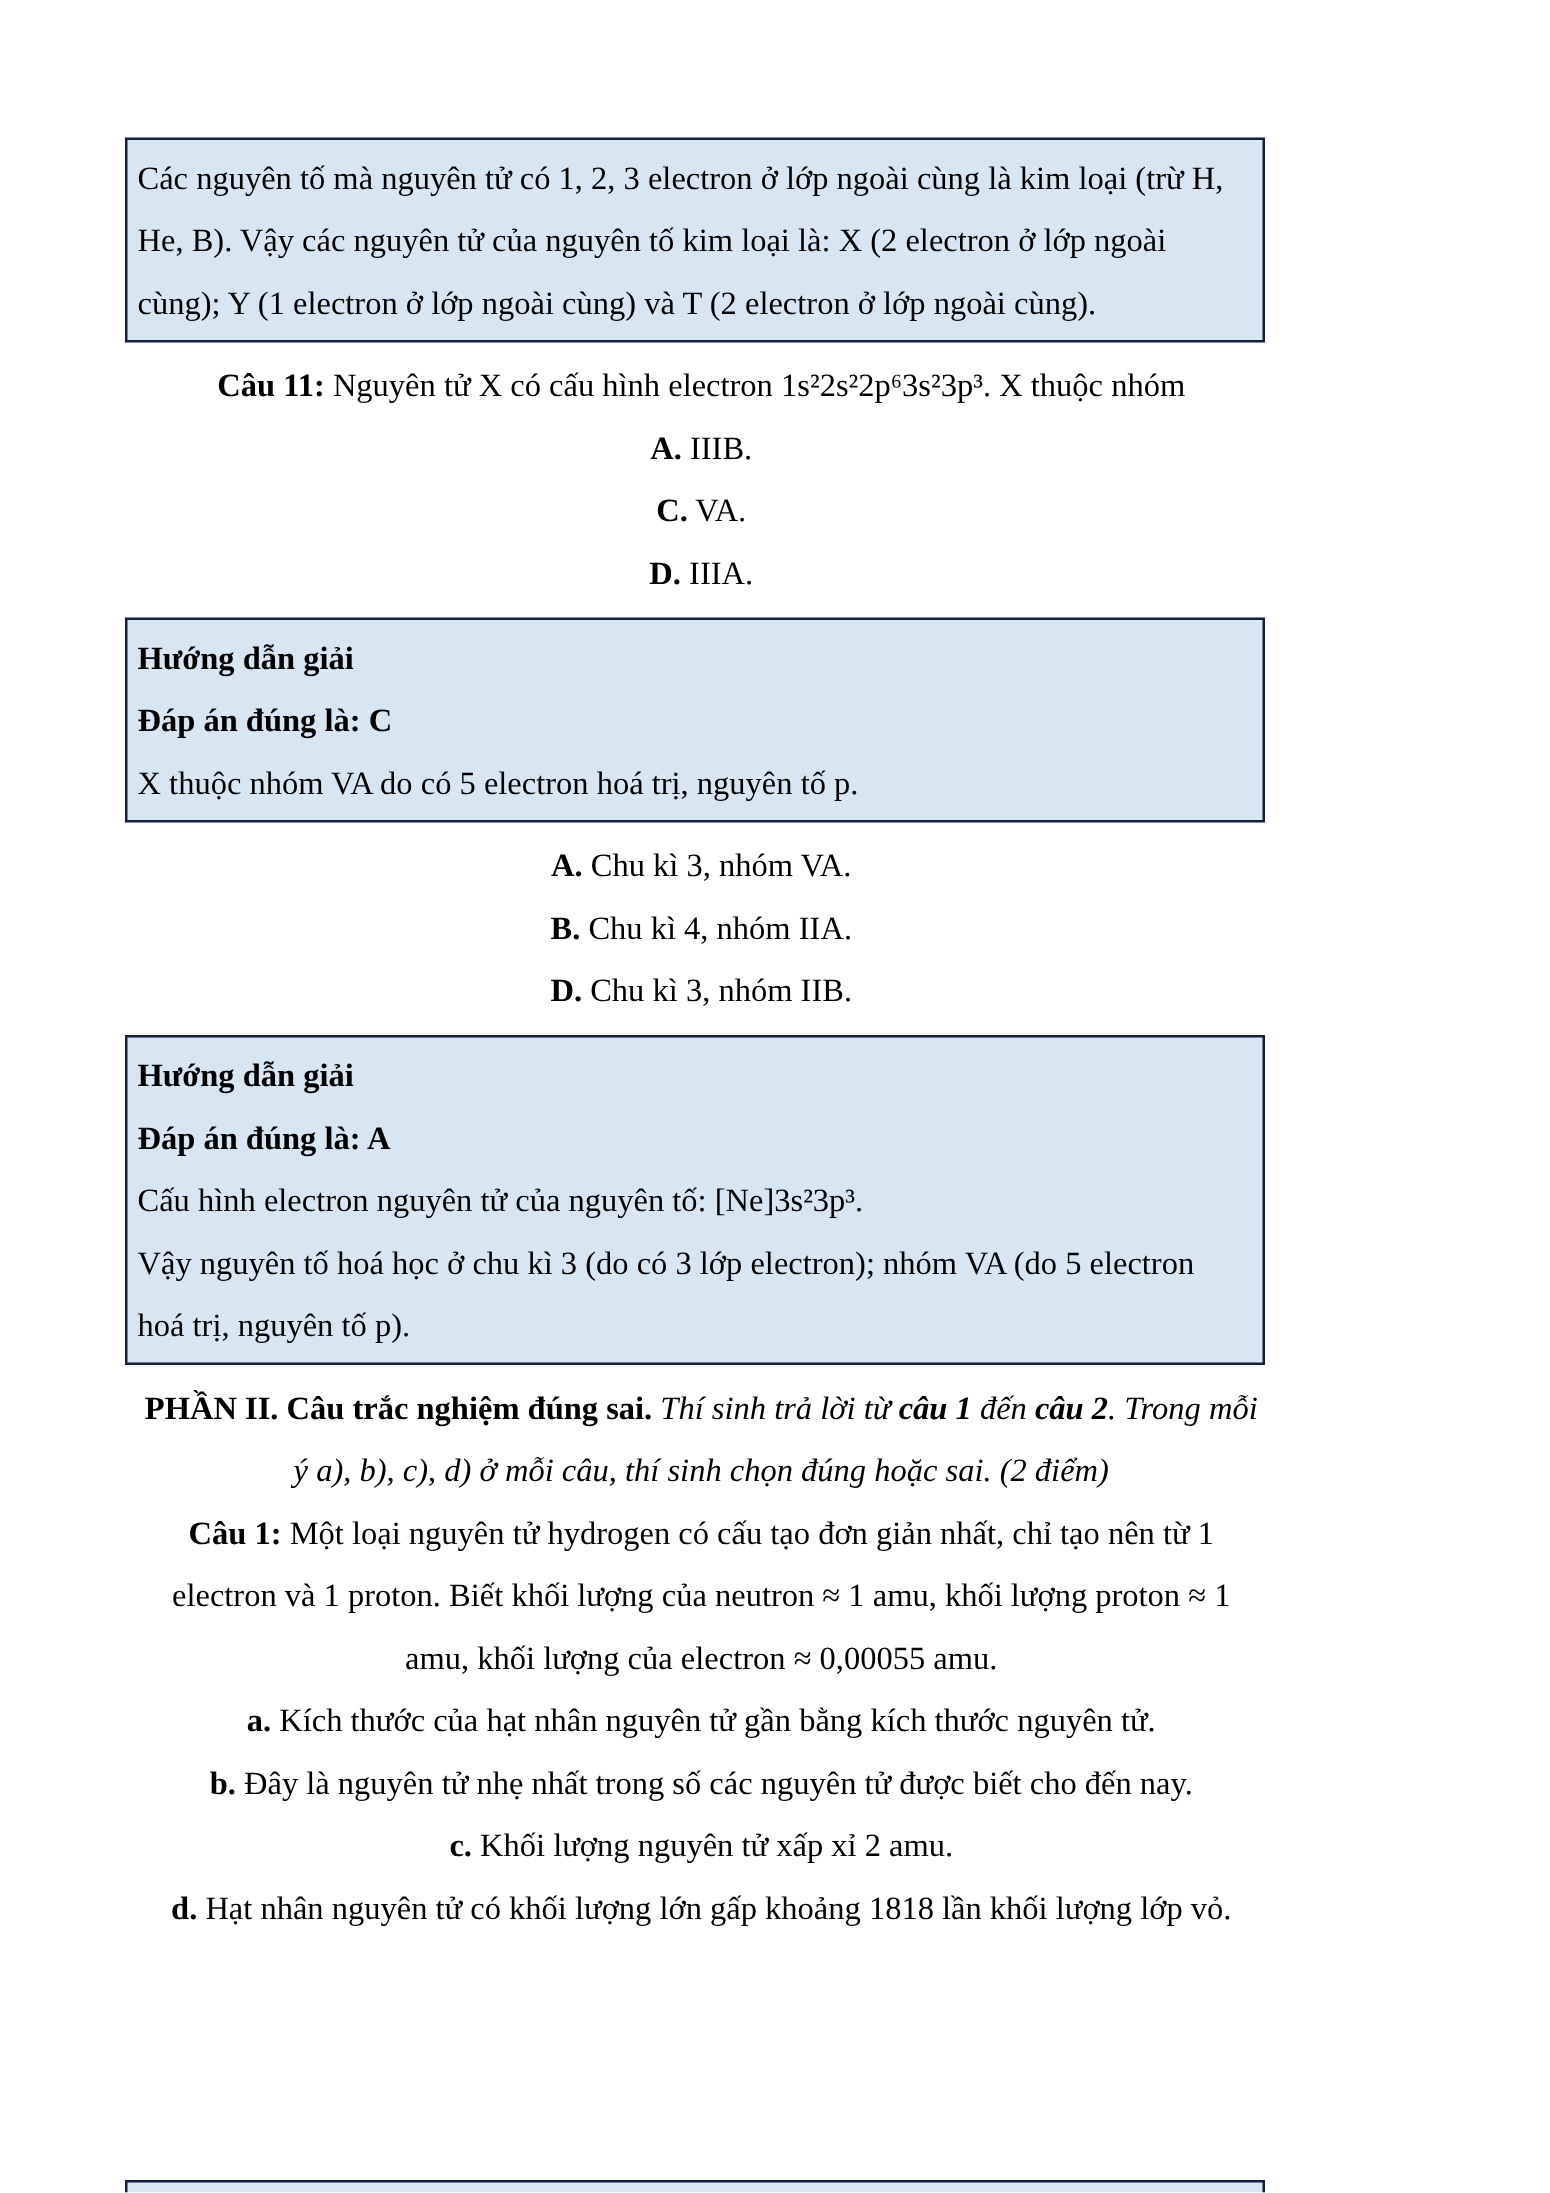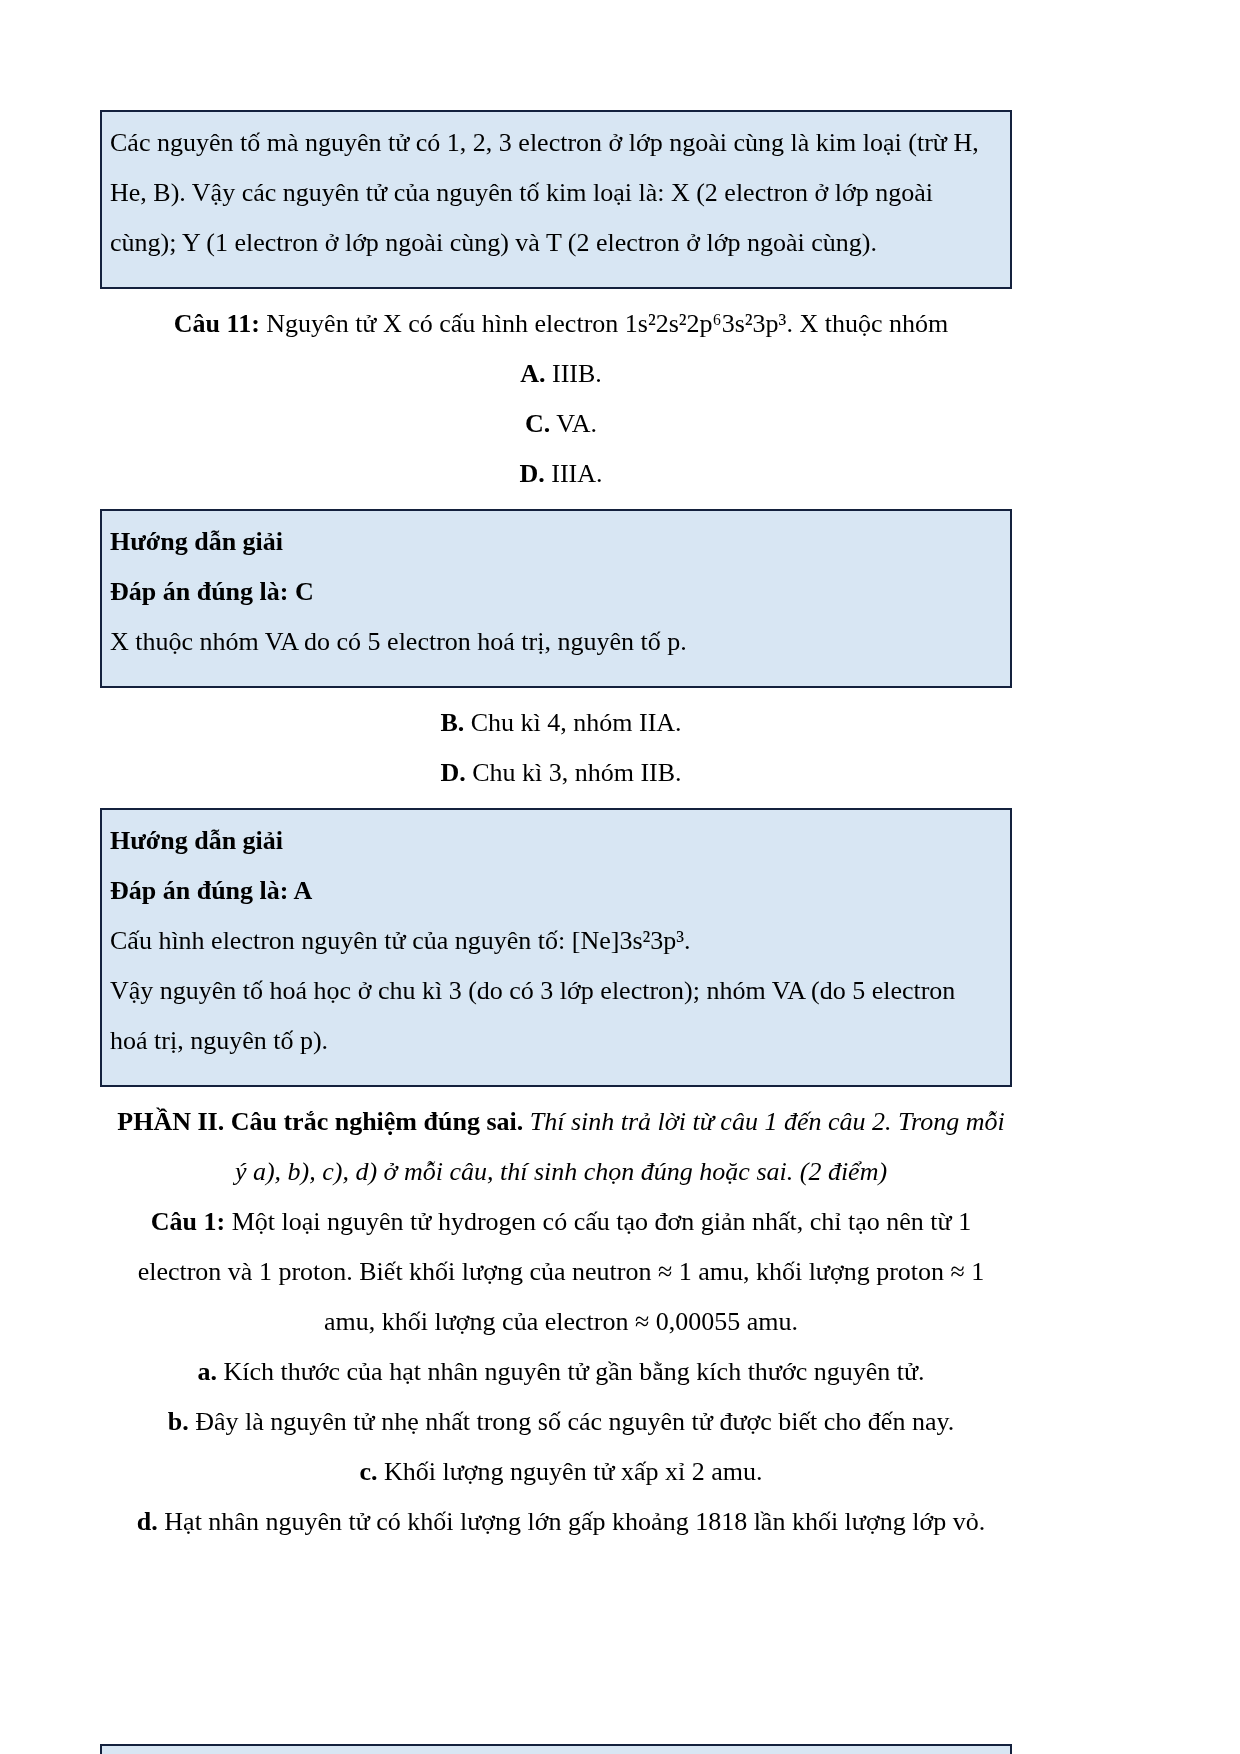--- a/index.html
+++ b/index.html
@@ -21,27 +21,27 @@
     overflow:hidden;
   }
   .page{
     padding:100px 228px 0 100px;
   }
   p{margin:0;}
   .txt{padding-left:10px;text-align:center;}
   .hl-box{
     background:var(--hl-bg);
     border:2px solid var(--border);
-    padding:6px 14px 19px 8px;
+    padding:6px 14px 4px 8px;
     margin:10px 0;
   }
   .hl-box p{padding-left:0;}
   b{font-weight:bold;}
   .it{font-style:italic;}
-  .bit{font-style:italic;font-weight:normal;}
+  .bit{font-style:italic;font-weight:bold;}
   .cutoff{
     position:absolute;
     left:100px;
     width:912px;
     top:1744px;
     height:10px;
     margin:0;
     padding:0;
     border-bottom:none;
   }
@@ -71,20 +71,24 @@
     <b>D.</b>
     <span>IIIA.</span>
   </p>
 
   <div class="hl-box">
     <p><b>Hướng dẫn giải</b></p>
     <p><b>Đáp án đúng là: C</b></p>
     <p>X thuộc nhóm VA do có 5 electron hoá trị, nguyên tố p.</p>
   </div>
 
+  <p class="txt">
+    <b>A.</b>
+    <span>Chu kì 3, nhóm VA.</span>
+  </p>
   <p class="txt">
     <b>B.</b>
     <span>Chu kì 4, nhóm IIA.</span>
   </p>
   <p class="txt">
     <b>D.</b>
     <span>Chu kì 3, nhóm IIB.</span>
   </p>
 
   <div class="hl-box">

